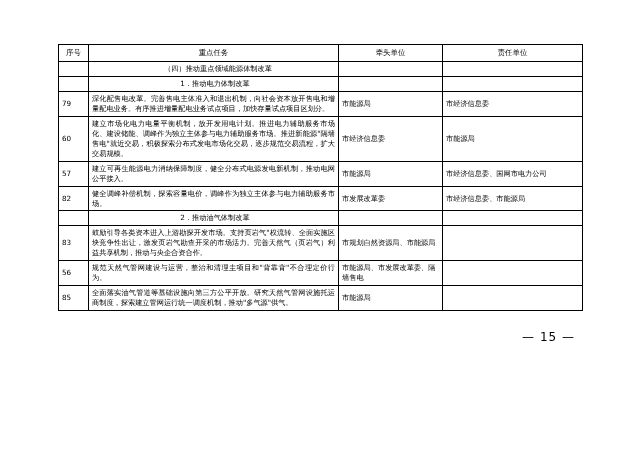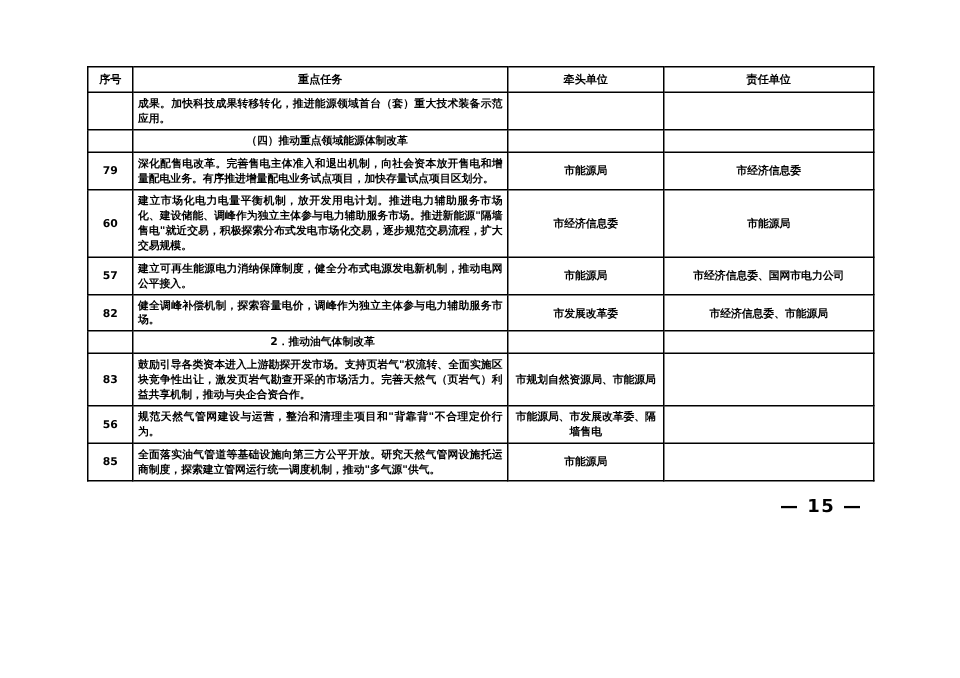--- a/index.html
+++ b/index.html
@@ -7,21 +7,20 @@
     padding: 0;
     background: #ffffff;
   }
   .page {
     position: relative;
     width: 640px;
     height: 372px;
     background: #ffffff;
     font-family: "DejaVu Sans", "Liberation Sans", sans-serif;
     overflow: hidden;
-    font-weight: bold;
   }
   .doc-table {
     position: absolute;
     left: 58px;
     top: 44px;
     width: 524px;
     border-collapse: collapse;
     table-layout: fixed;
   }
   .doc-table td {
@@ -36,21 +35,21 @@
   .col-no    { width: 30px; }
   .col-task  { width: 250px; }
   .col-lead  { width: 104px; }
   .col-resp  { width: 140px; }
 
   .hdr td {
     text-align: center;
     font-size: 7.4px;
     padding: 3px 2px;
   }
-  .c-center { text-align: center; }
+  .c-center { }
   .c-just   { text-align: justify; text-justify: inter-ideograph; }
   .c-left   { text-align: center; }
   .page-num {
     position: absolute;
     right: 65px;
     bottom: 28px;
     font-size: 12px;
     color: #000000;
     letter-spacing: 1px;
     font-family: "DejaVu Sans", "Liberation Sans", sans-serif;
@@ -69,34 +68,34 @@
       <col class="col-resp">
     </colgroup>
     <tbody>
       <tr class="hdr">
         <td>序号</td>
         <td>重点任务</td>
         <td>牵头单位</td>
         <td>责任单位</td>
       </tr>
 
-      <tr>
-        <td class="c-center"></td>
-        <td class="c-just">成果。加快科技成果转移转化，推进能源领域首台（套）重大技术装备示范应用。</td>
-        <td class="c-center"></td>
-        <td class="c-center"></td>
-      </tr>
 
       <tr>
         <td class="c-center"></td>
         <td class="c-left" style="padding-left:12px;">（四）推动重点领域能源体制改革</td>
         <td class="c-center"></td>
         <td class="c-center"></td>
       </tr>
 
+      <tr>
+        <td class="c-center"></td>
+        <td class="c-left" style="padding-left:6px;">1．推动电力体制改革</td>
+        <td class="c-center"></td>
+        <td class="c-center"></td>
+      </tr>
 
       <tr>
         <td class="c-center">79</td>
         <td class="c-just">深化配售电改革。完善售电主体准入和退出机制，向社会资本放开售电和增量配电业务。有序推进增量配电业务试点项目，加快存量试点项目区划分。</td>
         <td class="c-center">市能源局</td>
         <td class="c-center">市经济信息委</td>
       </tr>
 
       <tr>
         <td class="c-center">60</td>

